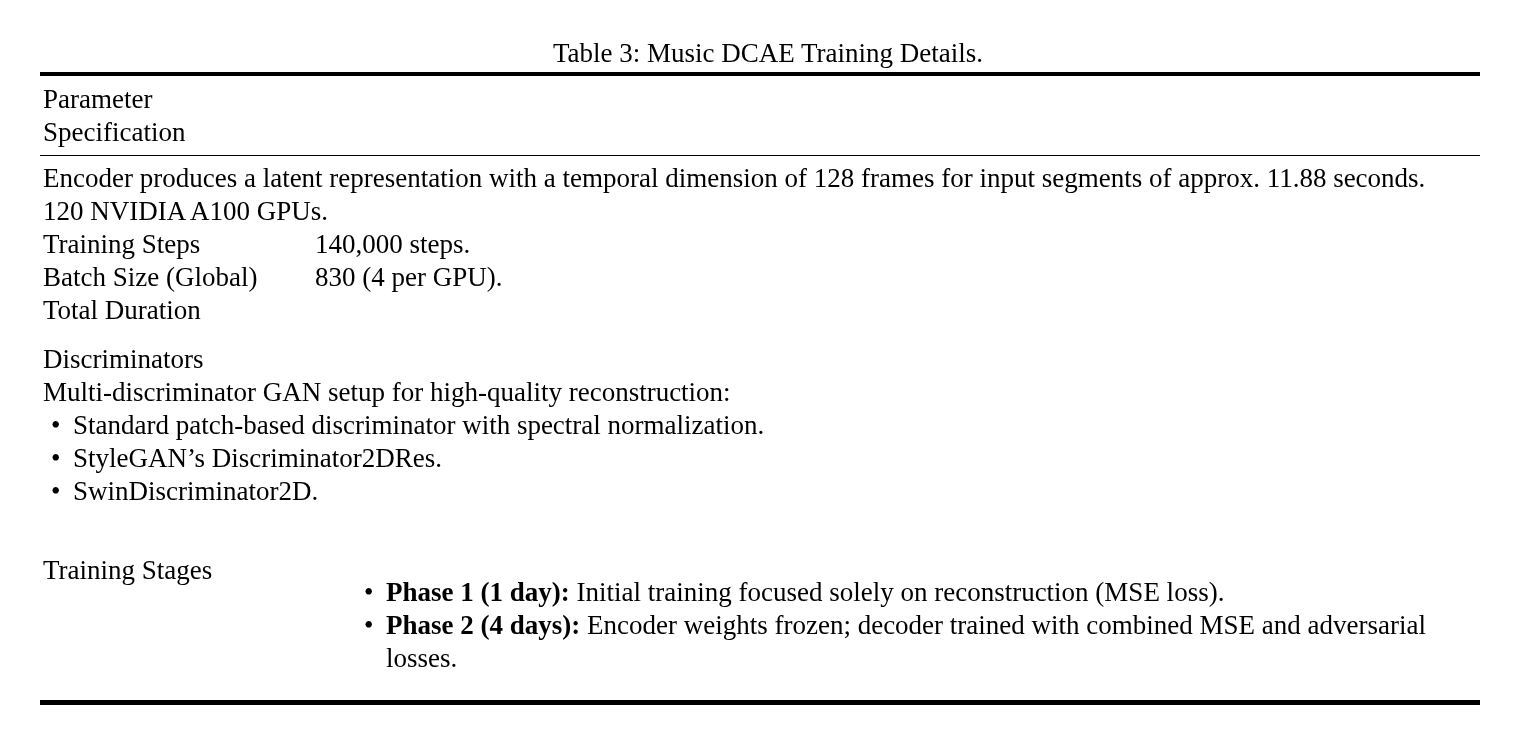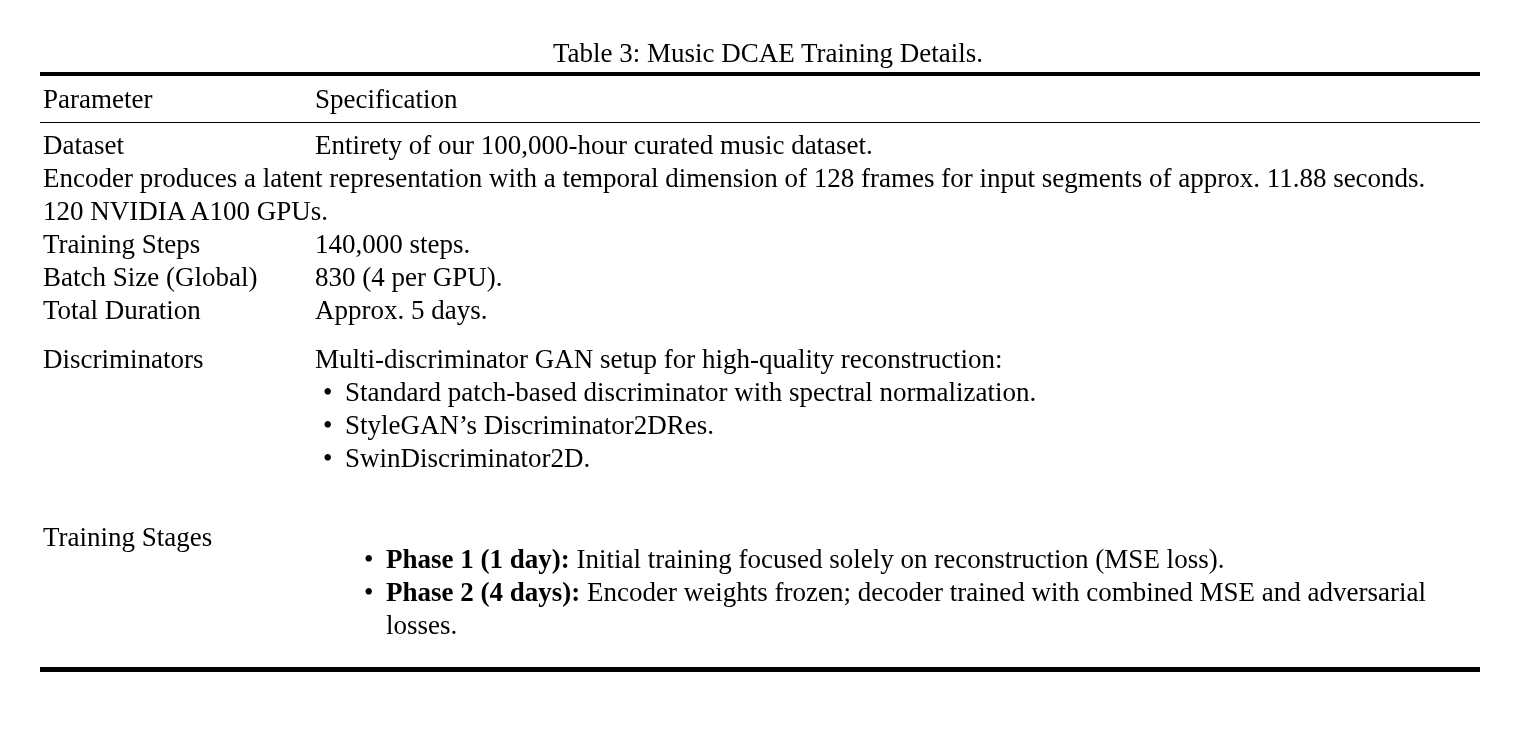--- a/index.html
+++ b/index.html
@@ -29,37 +29,38 @@
   .rule {
     background: #000000;
     width: 100%;
   }
   .rule-top { height: 3.5px; }
   .rule-mid { height: 1.8px; }
   .rule-bottom { height: 4.5px; }
   .header-row {
     display: flex;
     padding: 7px 0 6px 3px;
+    flex-direction: column;
   }
   .tbody {
     padding: 6px 0 25px 3px;
   }
   .col-param {
     flex: none;
     width: 272px;
   }
   .col-spec {
     flex: 1;
     min-width: 0;
   }
   .t-row {
     display: flex;
     align-items: flex-start;
   }
-  .t-row.gap-sm { margin-top: 16px; }
+  .t-row.gap-sm { margin-top: 16px; flex-direction: column; }
   .t-row.gap-lg { margin-top: 46px; gap: 41px; }
   .bullets.offset { margin-top: 22px; }
   .bullet-item {
     display: flex;
     align-items: flex-start;
   }
   .bullet-item .dot {
     flex: none;
     width: 22px;
     margin-left: 8px;
@@ -73,27 +74,20 @@
 <div class="caption">Table 3: Music DCAE Training Details.</div>
 
 <div class="paper-table">
   <div class="rule rule-top"></div>
   <div class="header-row">
     <div class="col-param">Parameter</div>
     <div class="col-spec">Specification</div>
   </div>
   <div class="rule rule-mid"></div>
   <div class="tbody">
-  <div class="t-row">
-    <div class="col-param">Dataset</div>
-    <div class="col-spec">
-      <div class="spec-text">Entirety of our 100,000-hour curated music dataset.</div>
-
-    </div>
-  </div>
 
   <div class="t-row">
     <div class="col-spec">
       <div class="spec-text">Encoder produces a latent representation with a temporal dimension of 128 frames for input segments of approx. 11.88 seconds.</div>
 
     </div>
   </div>
 
   <div class="t-row">
     <div class="col-spec">
@@ -113,24 +107,20 @@
   <div class="t-row">
     <div class="col-param">Batch Size (Global)</div>
     <div class="col-spec">
       <div class="spec-text">830 (4 per GPU).</div>
 
     </div>
   </div>
 
   <div class="t-row">
     <div class="col-param">Total Duration</div>
-    <div class="col-spec">
-      <div class="spec-text">Approx. 5 days.</div>
-
-    </div>
   </div>
 
   <div class="t-row gap-sm">
     <div class="col-param">Discriminators</div>
     <div class="col-spec">
       <div class="spec-text">Multi-discriminator GAN setup for high-quality reconstruction:</div>
       <div class="bullets">
   <div class="bullet-item">
     <span class="dot">•</span>
     <span class="bullet-body"><span class="bullet-text">Standard patch-based discriminator with spectral normalization.</span></span>

